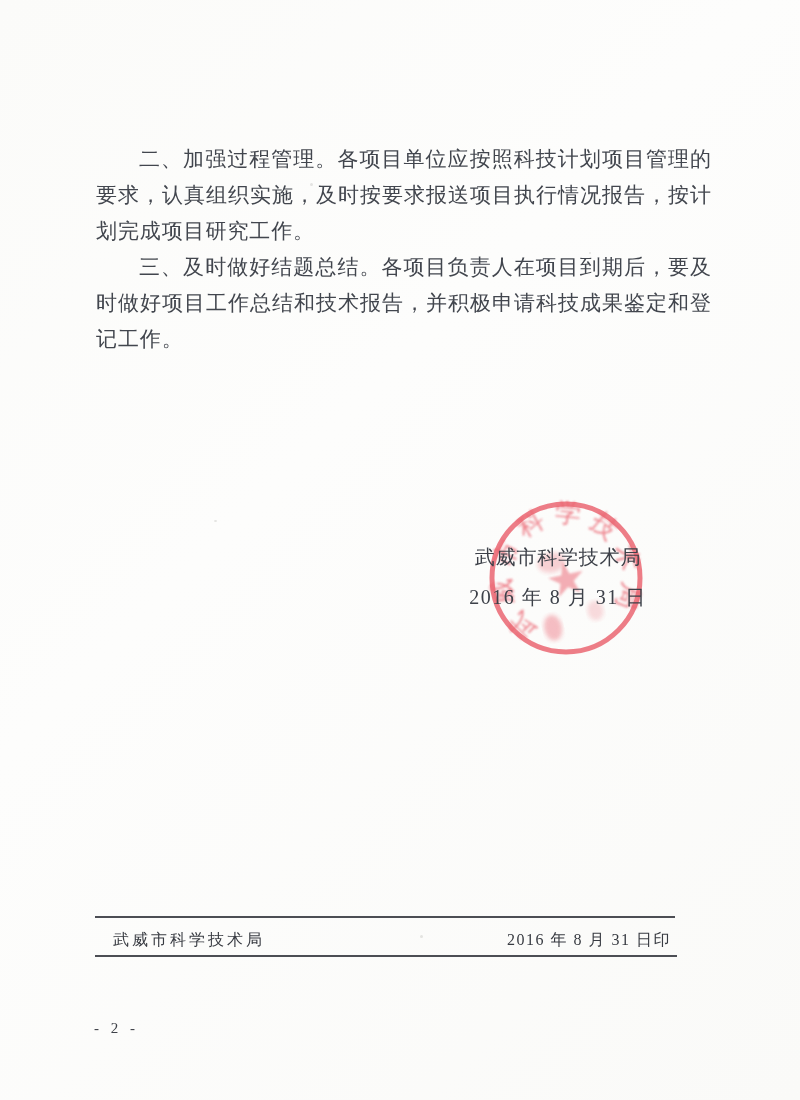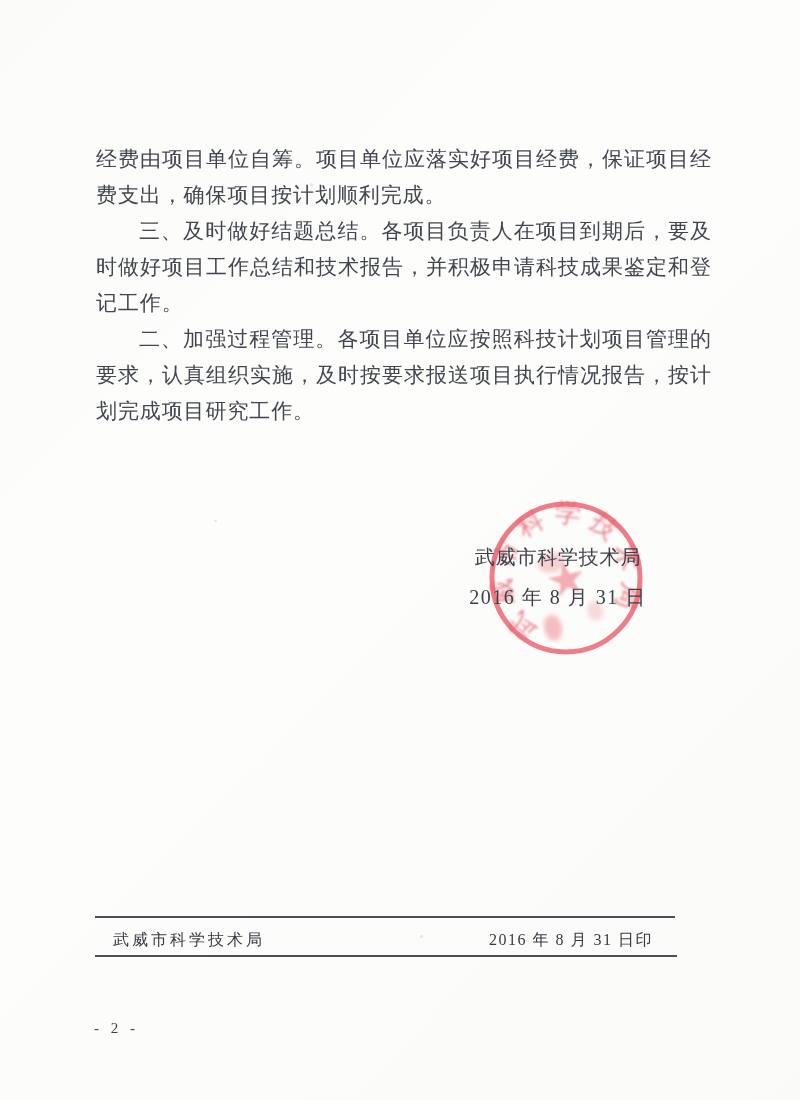--- a/index.html
+++ b/index.html
@@ -68,21 +68,21 @@
     position: absolute;
     left: 95px; top: 930px; width: 582px;
     display: flex; justify-content: space-between; align-items: baseline;
     color: #383b42;
   }
   .footer-issuer {
     margin-left: 18px;
     font-size: 16px; letter-spacing: 3px;
   }
   .footer-date {
-    margin-right: 24px;
+    margin-right: 6px;
     font-size: 16px; letter-spacing: 1.5px;
   }
 
   .page-number {
     position: absolute;
     left: 94px; top: 1020px;
     font-size: 15px; letter-spacing: 4px;
     color: #3e4148;
   }
 </style>
@@ -90,23 +90,22 @@
 <body>
 
 <div class="page">
 
   <div class="speck s1"></div>
   <div class="speck s2"></div>
   <div class="speck s3"></div>
   <div class="speck s4"></div>
 
   <div class="doc-body">
-    <p>经费由项目单位自筹。项目单位应落实好项目经费，保证项目经费支出，确保项目按计划顺利完成。</p>
+    <p class="indent">二、加强过程管理。各项目单位应按照科技计划项目管理的要求，认真组织实施，及时按要求报送项目执行情况报告，按计划完成项目研究工作。</p>
     <p class="indent">三、及时做好结题总结。各项目负责人在项目到期后，要及时做好项目工作总结和技术报告，并积极申请科技成果鉴定和登记工作。</p>
-    <p class="indent">二、加强过程管理。各项目单位应按照科技计划项目管理的要求，认真组织实施，及时按要求报送项目执行情况报告，按计划完成项目研究工作。</p>
   </div>
 
   <svg class="seal" viewBox="0 0 160 160" xmlns="http://www.w3.org/2000/svg">
     <defs>
       <path id="sealArc" d="M 34.1,112.1 A 56,56 0 1 1 125.9,112.1" fill="none"></path>
       <filter id="softBlur">
           <feGaussianBlur stdDeviation="0.8"></feGaussianBlur>
         </filter>
       <filter id="smudgeBlur">
           <feGaussianBlur stdDeviation="2"></feGaussianBlur>

